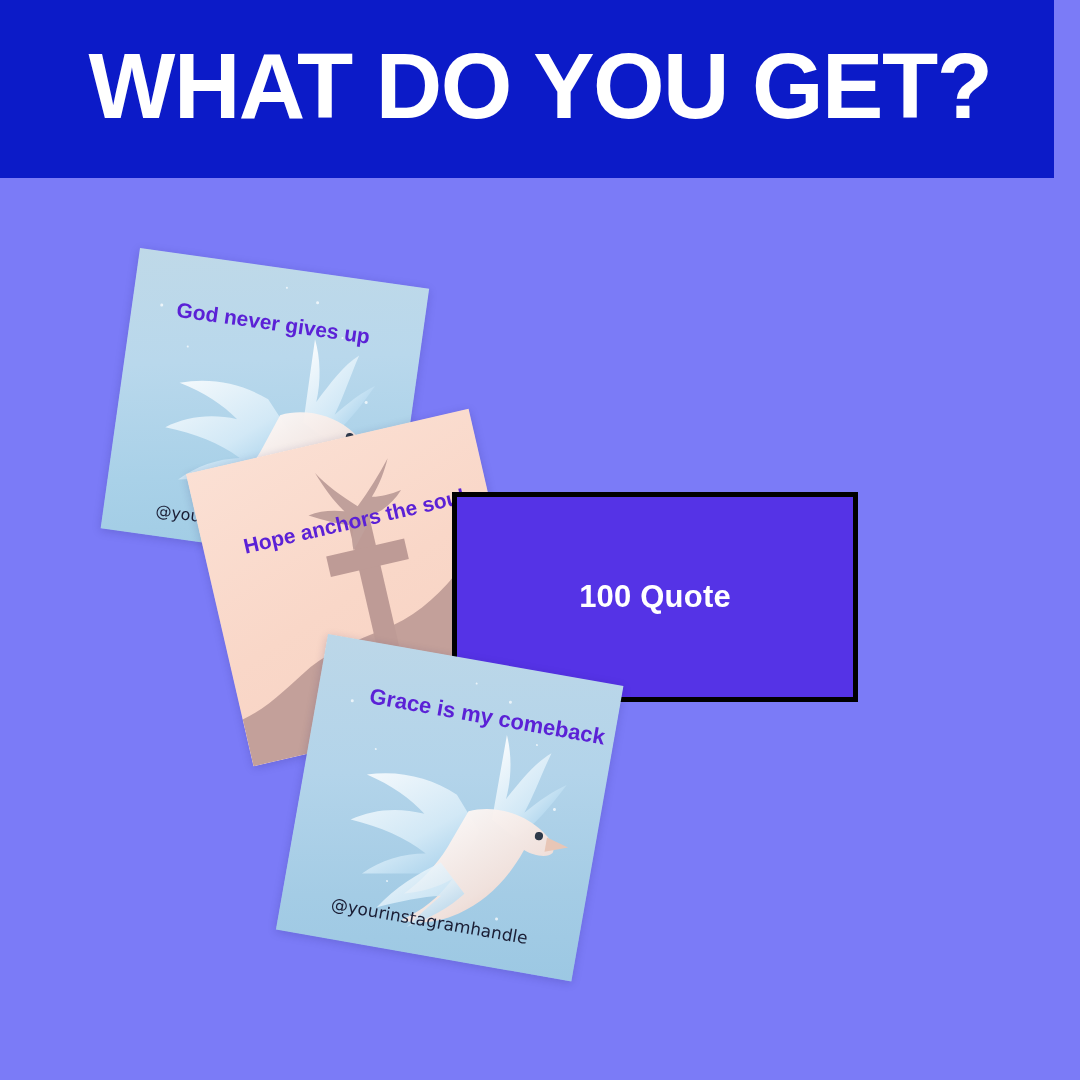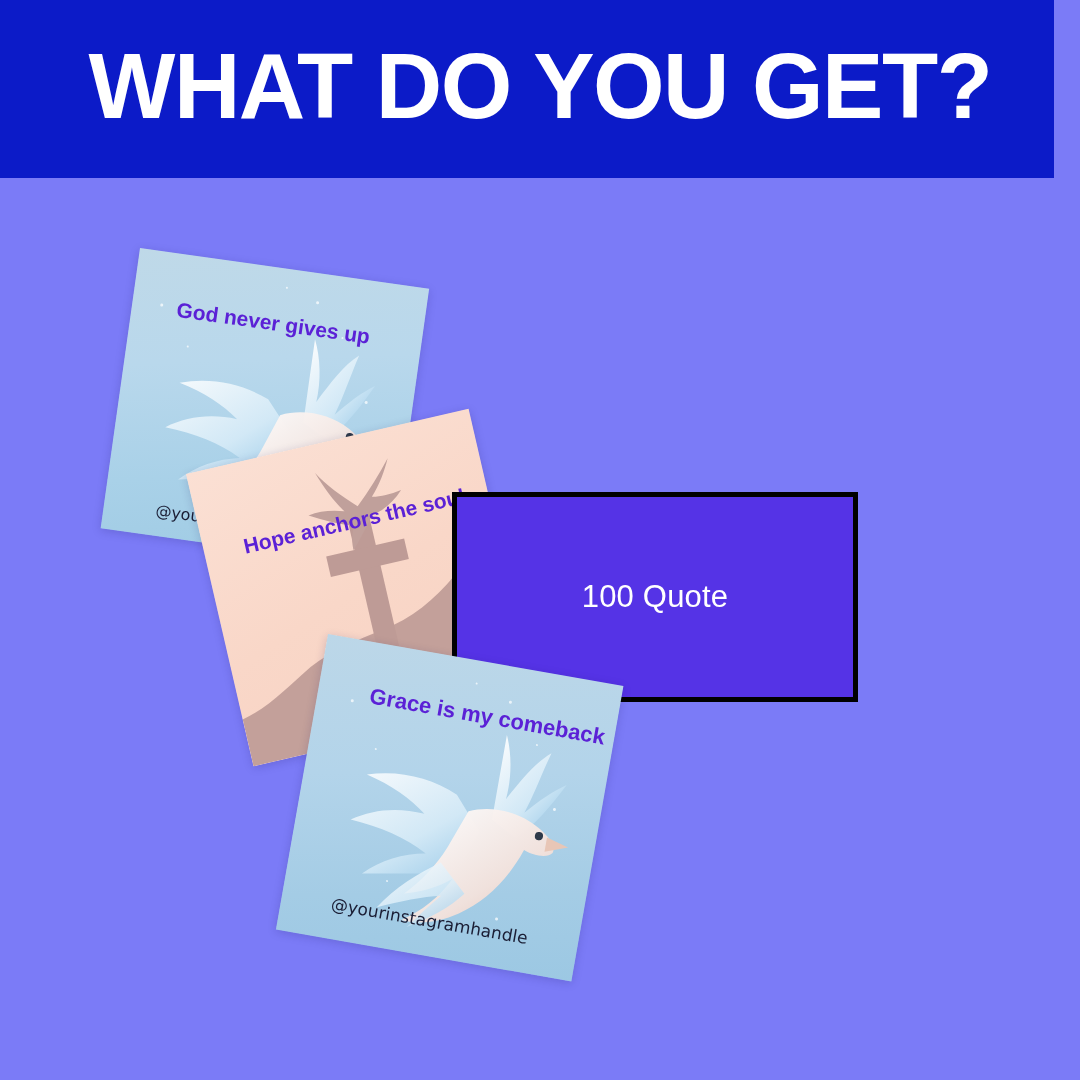--- a/index.html
+++ b/index.html
@@ -155,21 +155,21 @@
     border: 5px solid #000000;
     box-sizing: border-box;
     display: flex;
     flex-direction: column;
     align-items: center;
     justify-content: center;
   }
   .label-line {
     font-family: "Liberation Sans", sans-serif;
     font-size: 31px;
-    font-weight: normal;
+    font-weight: bold;
     color: #FFFFFF;
     line-height: 1.38;
     text-align: center;
     letter-spacing: 0.2px;
   }
 </style>
 </head>
 <body>
 
 <div class="stage">

